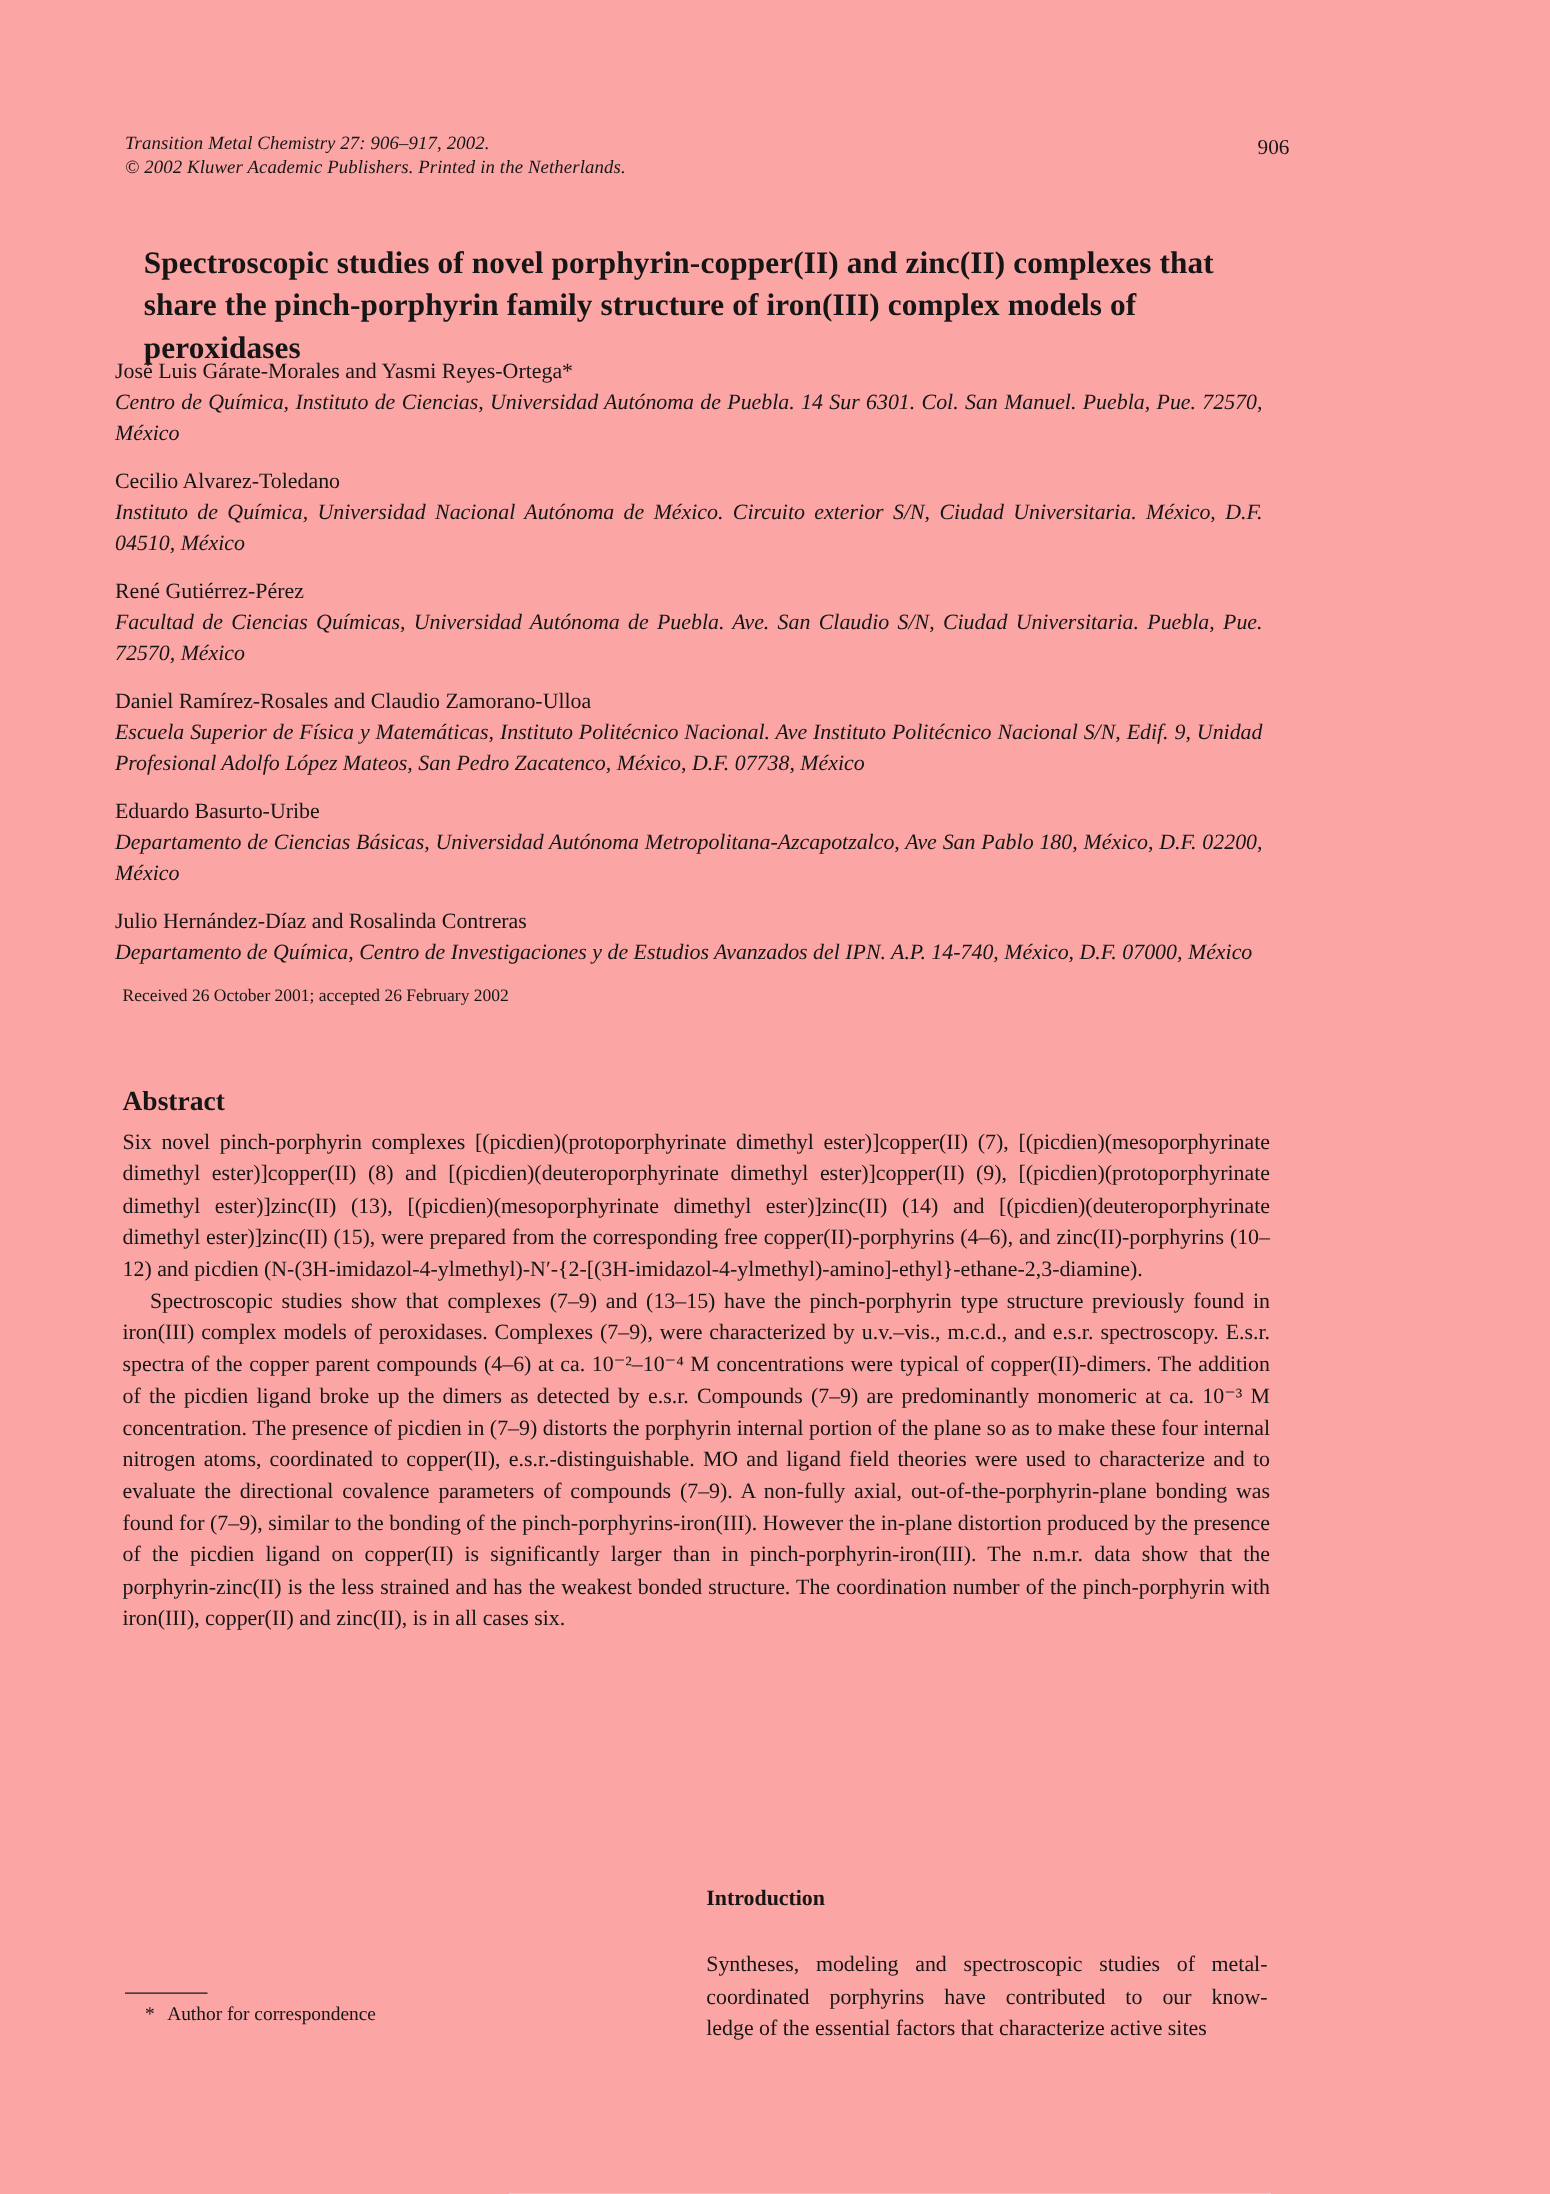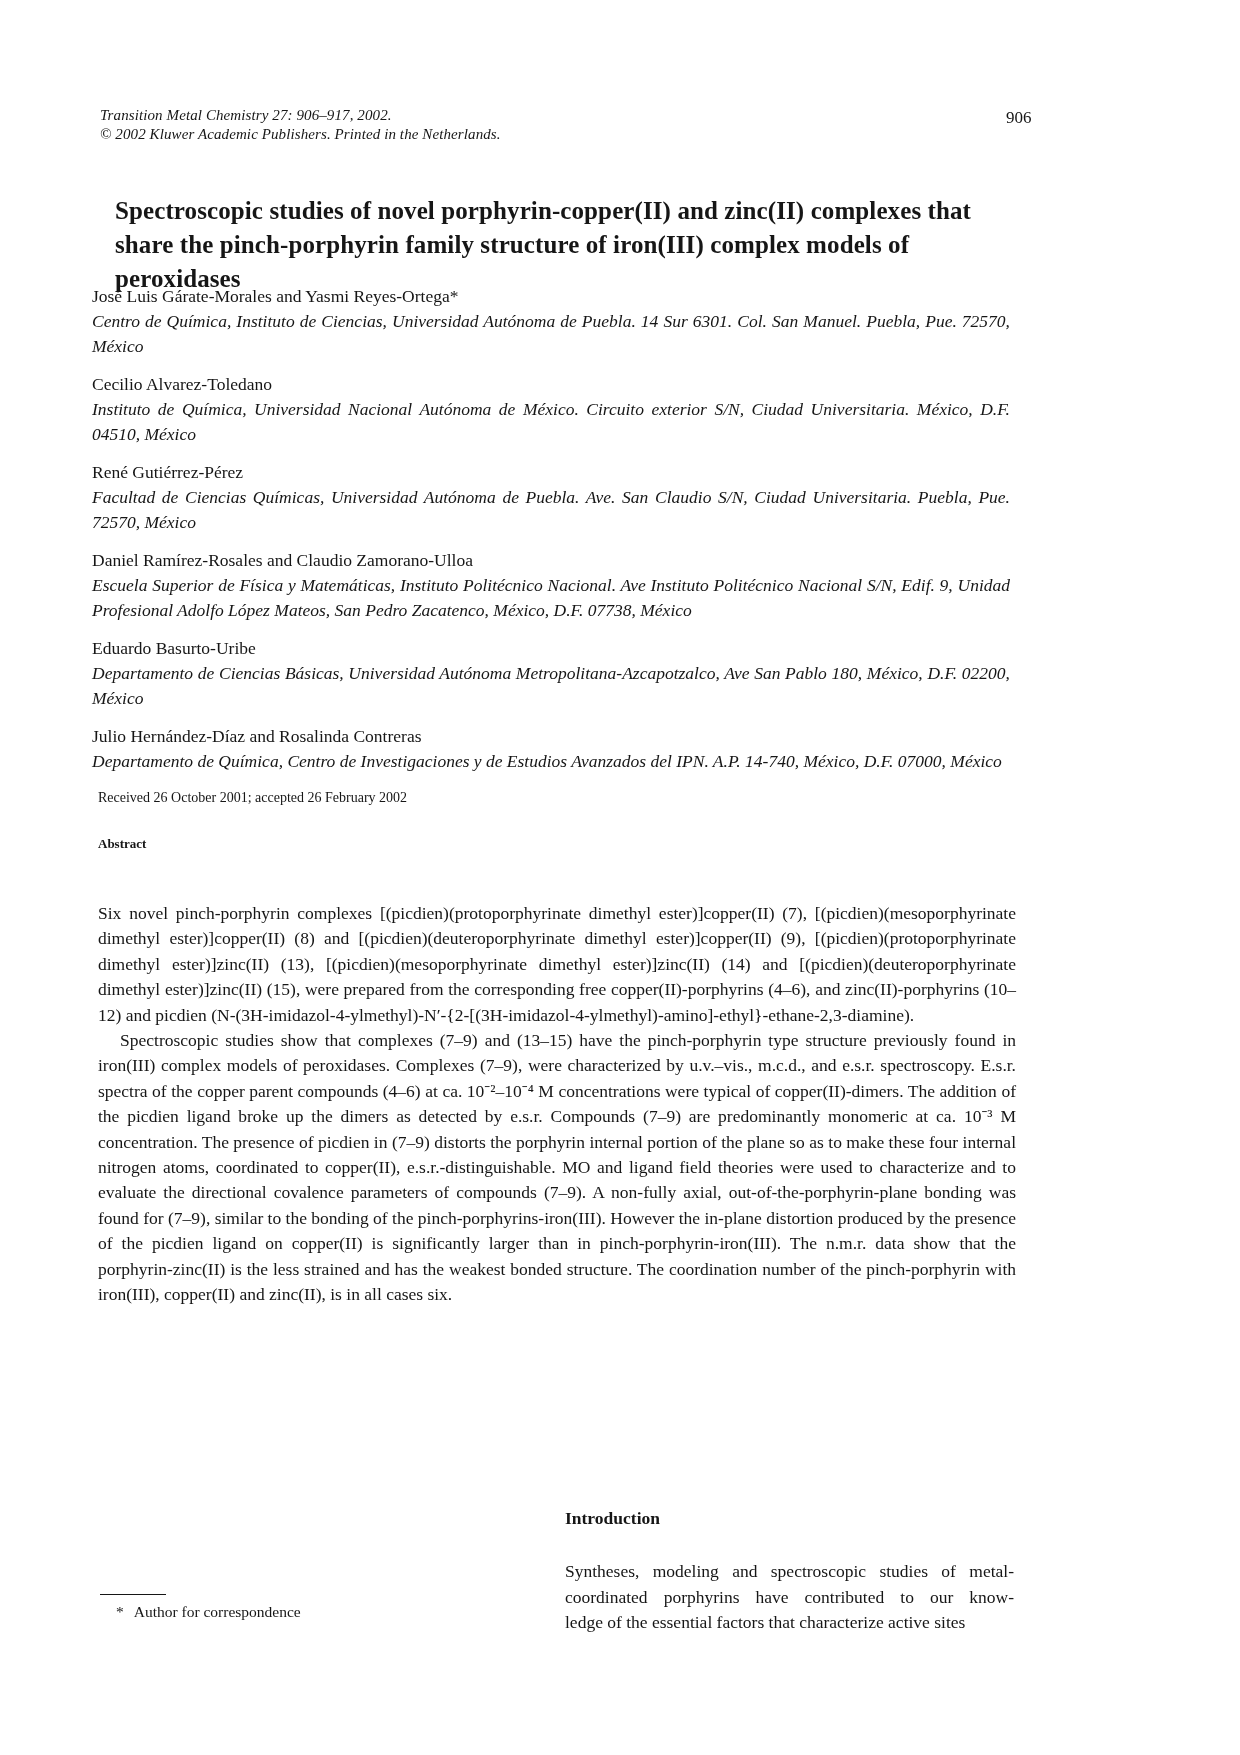--- a/index.html
+++ b/index.html
@@ -1,20 +1,20 @@
 <!DOCTYPE html>
 <html><head>
 <meta charset="utf-8">
 <style>
   html,body { margin:0; padding:0; background:#e8e8e8; }
   .page {
     position:relative;
     width:1240px; height:1755px;
     margin:0 auto;
-    background:#ffffff;
+    background:#fca5a5;
     color:#161616;
     font-family:"Liberation Serif", "DejaVu Serif", serif;
     overflow:hidden;
   }
   .journal-head {
     position:absolute; left:100px; top:106px;
     font-style:italic; font-size:15px; line-height:19px;
     letter-spacing:0.1px;
   }
   .page-number {
@@ -31,28 +31,28 @@
     font-size:17.5px; line-height:25px;
   }
   .author-block { margin-bottom:13px; }
   .author-names { font-style:normal; }
   .author-affiliation { font-style:italic; text-align:justify; }
   .received-line {
     position:absolute; left:98px; top:790px;
     font-size:14px;
   }
   .abstract-heading {
-    position:absolute; left:98px; top:836px;
-    font-size:13px; font-weight:bold;
+    position:absolute; left:98px; top:868px;
+    font-size:22px; font-weight:bold;
   }
   .abstract-body {
     position:absolute; left:98px; top:901px; width:918px;
     font-size:17.5px; line-height:25.4px; text-align:justify;
   }
-  .abstract-body p { margin:0;font-family:Liberation Serif, serif; }
+  .abstract-body p { margin:0; }
   .abstract-body p.indented { text-indent:22px; }
   .intro-col {
     position:absolute; left:565px; top:1506px; width:449px;
     font-size:17.5px; line-height:25.4px;
   }
   .intro-heading { font-weight:bold; margin-bottom:28px; }
   .intro-line { white-space:normal; }
   .intro-line.jl { text-align:justify; text-align-last:justify; }
   .footnote {
     position:absolute; left:100px; top:1594px;

